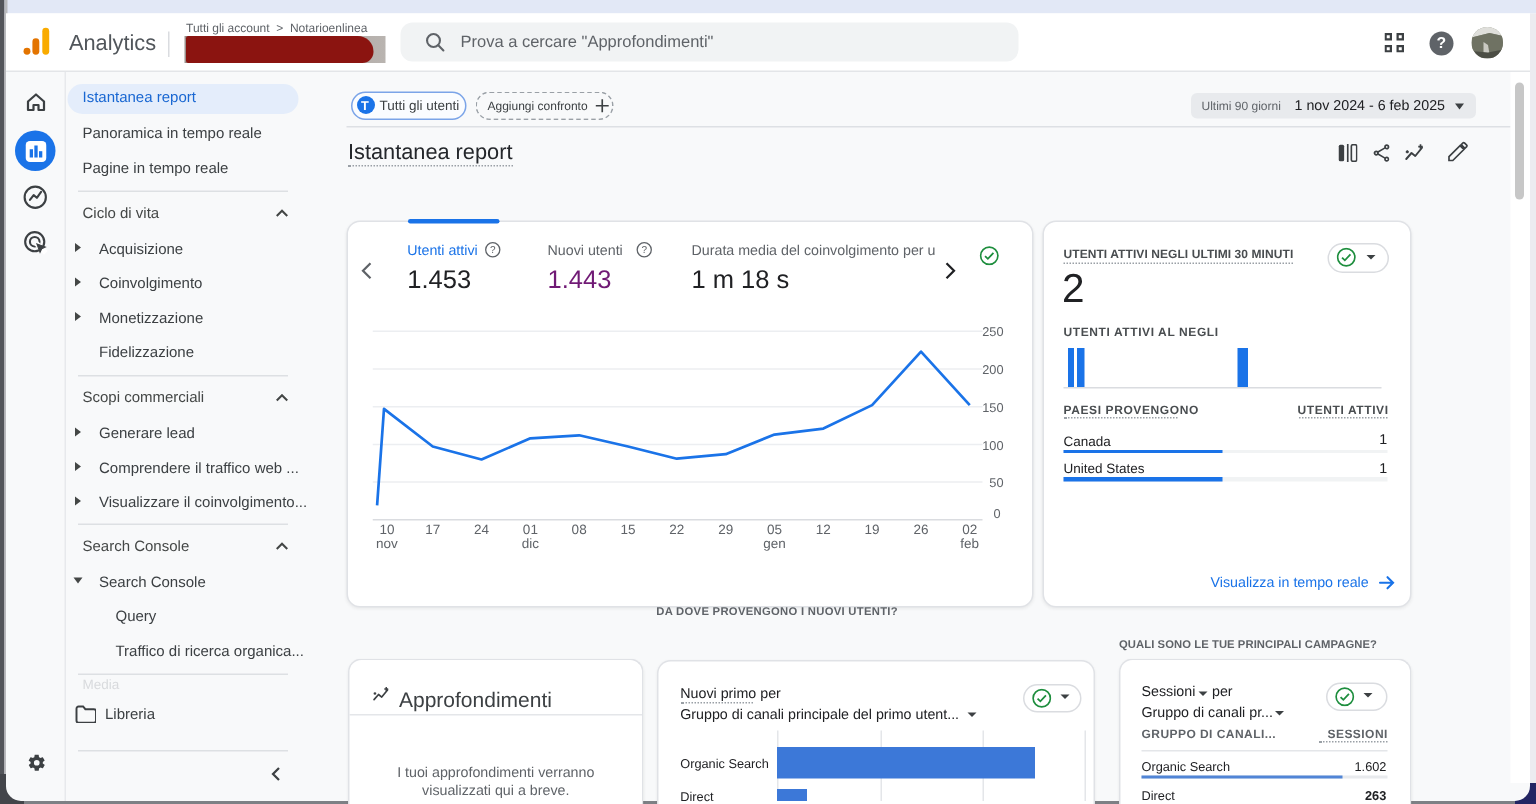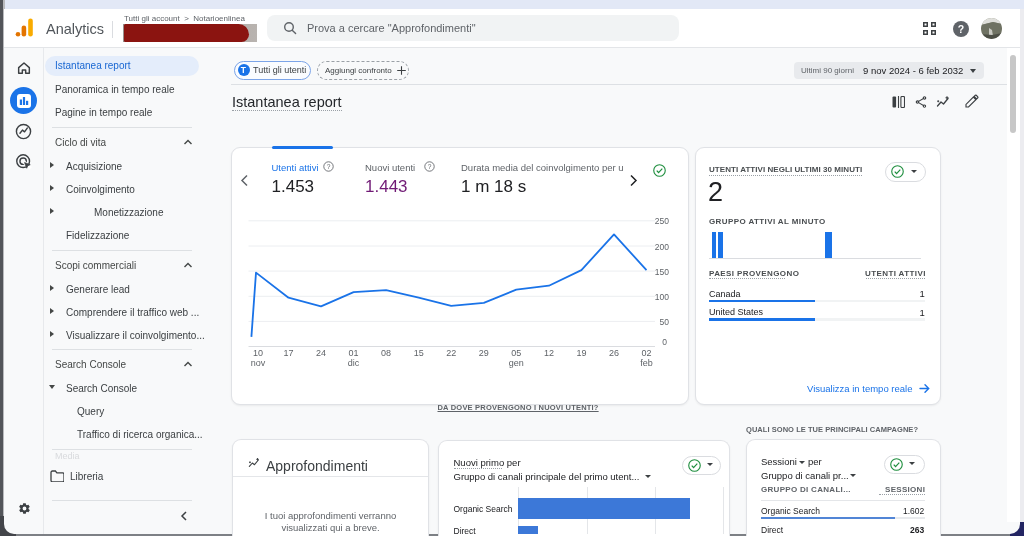--- a/index.html
+++ b/index.html
@@ -101,21 +101,21 @@
 <div class="nav-div" style="top:127px;"></div>
 <div class="nav-head" style="top:137px;">Ciclo di vita</div>
 <svg class="nav-chev" style="top:135px;" viewBox="0 0 14 14" fill="none" stroke="#444746" stroke-width="1.4">
       <path d="M3.5 9l3.5-3.5L10.5 9"></path>
     </svg>
 <div class="nav-tri" style="top:162px;"></div>
     <div class="nav-item" style="left:66px;top:160.5px;">Acquisizione</div>
 <div class="nav-tri" style="top:185px;"></div>
     <div class="nav-item" style="left:66px;top:183.5px;">Coinvolgimento</div>
 <div class="nav-tri" style="top:208px;"></div>
-    <div class="nav-item" style="left:66px;top:206.5px;margin-left:28px;">Monetizzazione</div>
+    <div class="nav-item" style="left:66px;top:206.5px;">Monetizzazione</div>
 <div class="nav-item" style="left:66px;top:229.5px;">Fidelizzazione</div>
 <div class="nav-div" style="top:249.5px;"></div>
 <div class="nav-head" style="top:260px;">Scopi commerciali</div>
 <svg class="nav-chev" style="top:258px;" viewBox="0 0 14 14" fill="none" stroke="#444746" stroke-width="1.4">
       <path d="M3.5 9l3.5-3.5L10.5 9"></path>
     </svg>
 <div class="nav-tri" style="top:285px;"></div>
     <div class="nav-item" style="left:66px;top:283.5px;">Generare lead</div>
 <div class="nav-tri" style="top:308px;"></div>
     <div class="nav-item" style="left:66px;top:306.5px;">Comprendere il traffico web ...</div>
@@ -150,21 +150,21 @@
 <div class="abs txt" style="left:253px;top:65px;font-size:9px;color:#3c4043;">Tutti gli utenti</div>
 
 <div class="abs" style="left:317px;top:60.5px;width:92px;height:19px;border:1px dashed #9aa0a6;border-radius:10px;"></div>
 <div class="abs txt" style="left:325px;top:65.5px;font-size:8px;color:#3c4043;">Aggiungi confronto</div>
 <svg class="abs" style="left:396px;top:64.5px;" width="11" height="11" viewBox="0 0 11 11" stroke="#3c4043" stroke-width="1.1">
       <path d="M5.5 1.2v8.6M1.2 5.5h8.6"></path>
     </svg>
 
 <div class="abs" style="left:794px;top:62px;width:190px;height:16.5px;background:#e8eaed;border-radius:4px;"></div>
 <div class="abs txt" style="left:801px;top:66px;font-size:8px;color:#5f6368;">Ultimi 90 giorni</div>
-<div class="abs txt" style="left:863px;top:65px;font-size:9.5px;color:#202124;">9 nov 2024 - 6 feb 2032</div>
+<div class="abs txt" style="left:863px;top:65px;font-size:9.5px;color:#202124;">1 nov 2024 - 6 feb 2025</div>
 <div class="abs" style="left:970px;top:68.5px;width:0;height:0;border-top:4px solid #3c4043;border-left:3.5px solid transparent;border-right:3.5px solid transparent;"></div>
 
 <div class="abs" style="left:231px;top:83.5px;width:776px;height:1px;background:#dde0e4;"></div>
 
 <div class="abs txt" style="left:232px;top:94px;font-size:14.5px;color:#24272b;">Istantanea report</div>
 <div class="abs" style="left:232px;top:109.5px;width:110px;border-bottom:1.5px dotted #9aa0a6;"></div>
 
 <svg class="abs" style="left:892px;top:96px;" width="13" height="12" viewBox="0 0 13 12">
       <rect x="0.5" y="0.5" width="3.6" height="11" rx="1" fill="#3c4043"></rect>
       <line x1="6.5" y1="0" x2="6.5" y2="12" stroke="#3c4043" stroke-width="1.1"></line>
@@ -260,21 +260,21 @@
 <div class="card" style="left:695px;top:146.5px;width:245.5px;height:258px;"></div>
 <div class="seclabel" style="left:709px;top:165px;letter-spacing:.05px;">UTENTI ATTIVI NEGLI ULTIMI 30 MINUTI</div>
 <div class="dotted" style="left:709px;top:175px;width:153px;"></div>
 <div class="abs" style="left:884.5px;top:161.5px;width:41px;height:20px;border:1px solid #dadce0;border-radius:10px;background:#fff;"></div>
 <svg class="gcheck" style="left:891px;top:165px;" viewBox="0 0 14 14" fill="none" stroke="#1e8e3e">
       <circle cx="7" cy="7" r="6.2" stroke-width="1.2"></circle>
       <path d="M4 7.2l2 2 4-4.2" stroke-width="1.3"></path>
     </svg>
 <div class="caret" style="left:911px;top:169.5px;"></div>
 <div class="abs txt" style="left:708px;top:176.5px;font-size:27px;color:#202124;">2</div>
-<div class="seclabel" style="left:709px;top:216.5px;">GRUPPO ATTIVI AL MINUTO</div>
+<div class="seclabel" style="left:709px;top:216.5px;">UTENTI ATTIVI AL NEGLI</div>
 <div class="abs" style="left:711.5px;top:232px;width:4px;height:26px;background:#1a73e8;"></div>
 <div class="abs" style="left:717.5px;top:232px;width:5.5px;height:26px;background:#1a73e8;"></div>
 <div class="abs" style="left:824.5px;top:232px;width:7px;height:26px;background:#1a73e8;"></div>
 <div class="abs" style="left:709px;top:258px;width:212px;height:1px;background:#dadce0;"></div>
 <div class="seclabel" style="left:709px;top:268.5px;">PAESI PROVENGONO</div>
 <div class="dotted" style="left:709px;top:278px;width:76px;"></div>
 <div class="seclabel" style="left:865px;top:268.5px;">UTENTI ATTIVI</div>
 <div class="dotted" style="left:866px;top:278px;width:59px;"></div>
 <div class="abs txt" style="left:709px;top:288.5px;font-size:9px;color:#202124;">Canada</div>
 <div class="abs txt" style="left:919.5px;top:288px;font-size:9.5px;color:#202124;">1</div>
@@ -282,21 +282,21 @@
 <div class="abs" style="left:709px;top:299.5px;width:106px;height:2.5px;background:#1a73e8;"></div>
 <div class="abs txt" style="left:709px;top:307px;font-size:9px;color:#202124;">United States</div>
 <div class="abs txt" style="left:919.5px;top:306.5px;font-size:9.5px;color:#202124;">1</div>
 <div class="abs" style="left:709px;top:318px;width:216px;height:2.5px;background:#f1f3f4;"></div>
 <div class="abs" style="left:709px;top:318px;width:106px;height:2.5px;background:#1a73e8;"></div>
 <div class="abs txt" style="left:807px;top:382.5px;font-size:9.5px;color:#1a73e8;">Visualizza in tempo reale</div>
 <svg class="abs" style="left:919px;top:382.5px;" width="11" height="11" viewBox="0 0 11 11" stroke="#1a73e8" stroke-width="1.4" fill="none">
       <path d="M1 5.5h8.5M6 1.8l3.7 3.7L6 9.2" stroke-linecap="round"></path>
     </svg>
 
-<div class="seclabel" style="left:437.5px;top:403px;font-size:7.5px;letter-spacing:.2px;color:#5f6368;text-decoration:underline;">DA DOVE PROVENGONO I NUOVI UTENTI?</div>
+<div class="seclabel" style="left:437.5px;top:403px;font-size:7.5px;letter-spacing:.2px;color:#5f6368;">DA DOVE PROVENGONO I NUOVI UTENTI?</div>
 <div class="seclabel" style="left:746px;top:424.5px;font-size:7.5px;letter-spacing:.05px;color:#5f6368;">QUALI SONO LE TUE PRINCIPALI CAMPAGNE?</div>
 
 <div class="card" style="left:231.5px;top:438.5px;width:197.5px;height:97.5px;border-radius:9px 9px 0 0;border-bottom:none;"></div>
 <svg class="abs" style="left:248px;top:457px;" width="13" height="12" viewBox="0 0 15 14" fill="none" stroke="#3c4043" stroke-width="1.3">
       <path d="M1.5 11l3.5-4 2.5 2 4.5-5.5" stroke-linecap="round" stroke-linejoin="round"></path>
       <path d="M11 1.2v3M9.5 2.7h3" stroke-width="1.1"></path>
       <path d="M2.2 5.2v2M1.2 6.2h2" stroke-width="1.1"></path>
     </svg>
 <div class="abs txt" style="left:266px;top:458px;font-size:14px;color:#3c4043;">Approfondimenti</div>
 <div class="abs" style="left:232.5px;top:475.5px;width:195.5px;height:1px;background:#e4e6e9;"></div>

